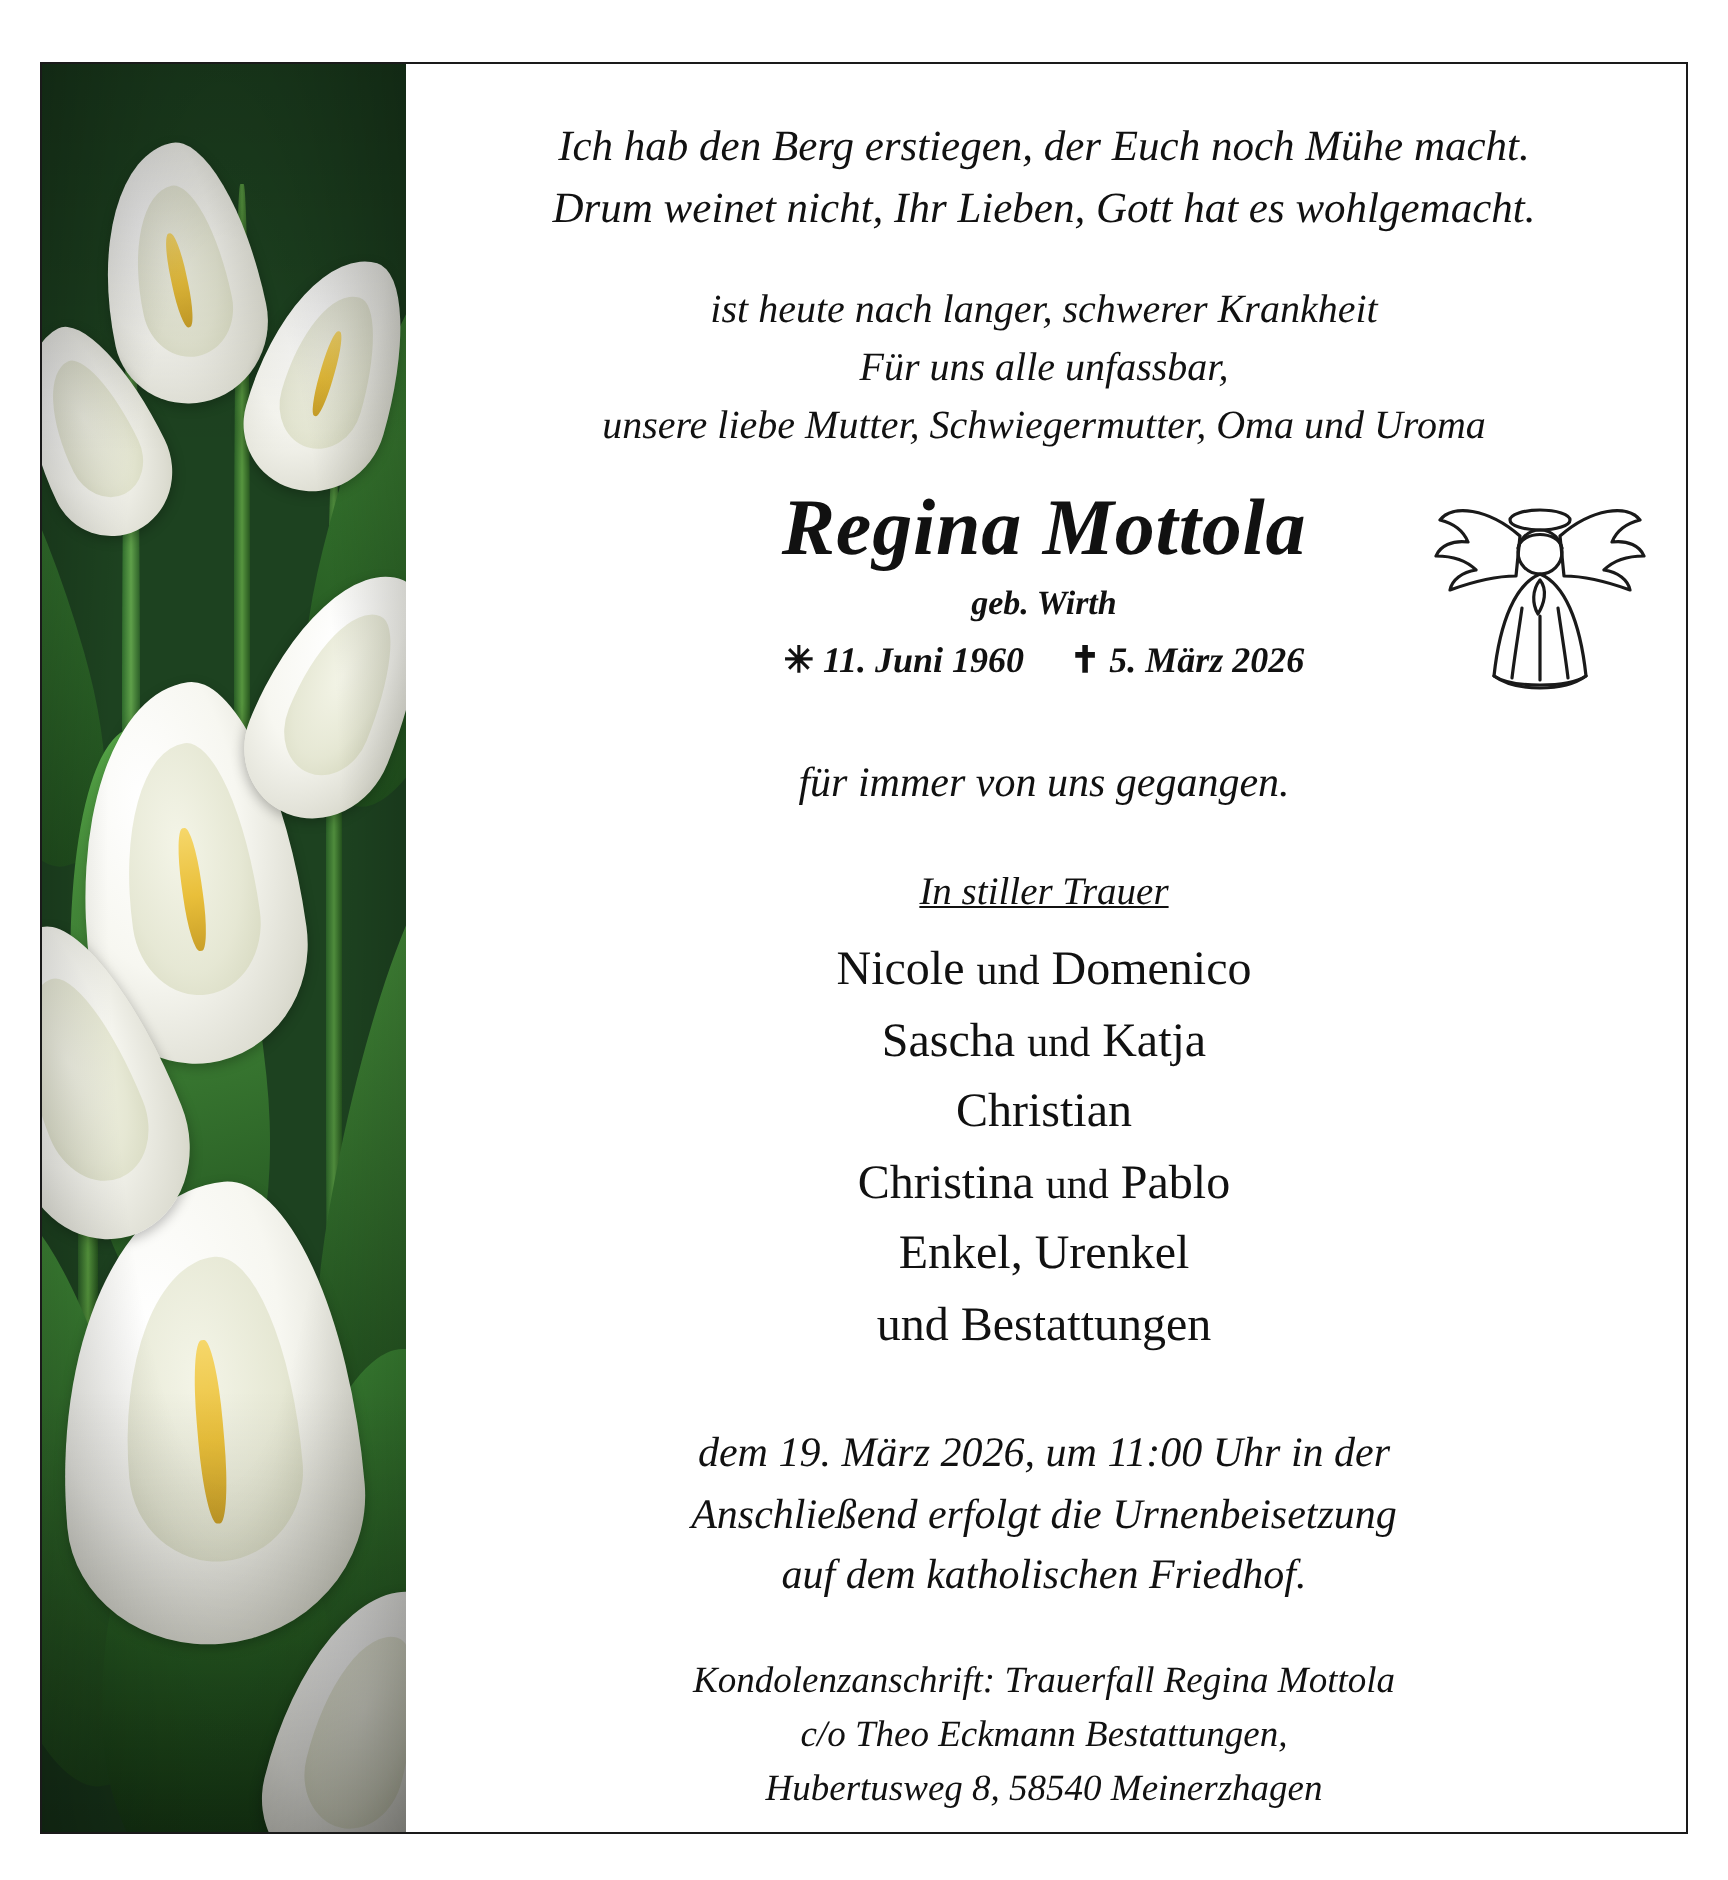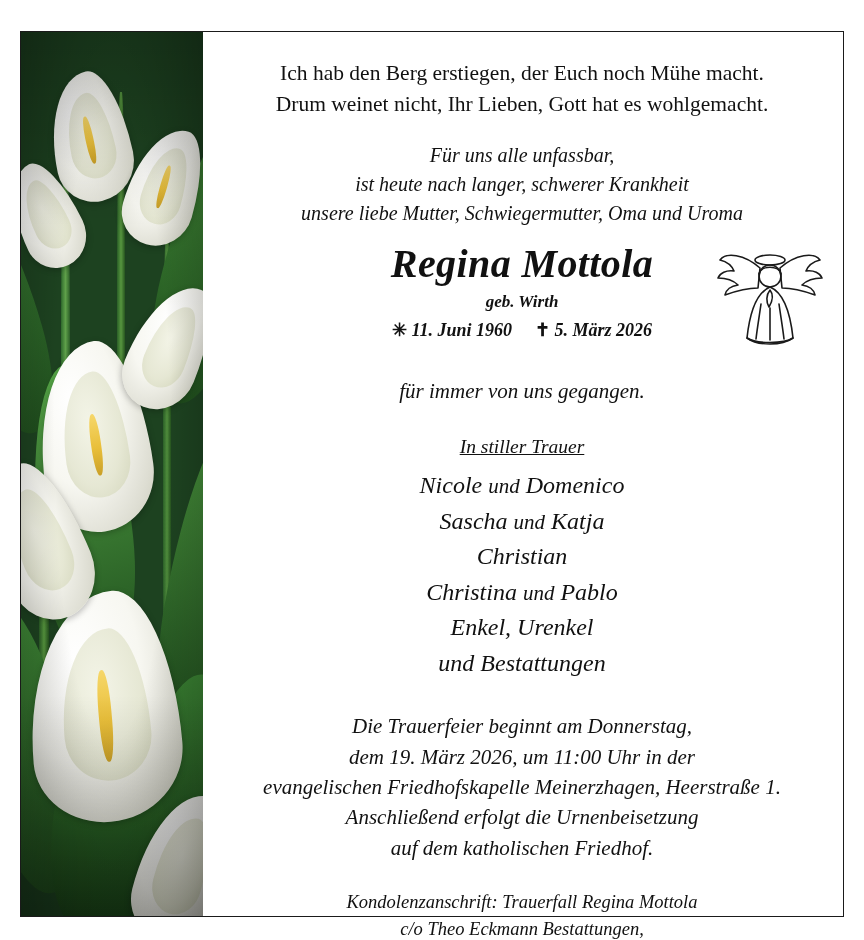--- a/index.html
+++ b/index.html
@@ -112,20 +112,21 @@
     left: 210px;
     top: 42px;
     width: 624px;
     height: 866px;
     text-align: center;
     box-sizing: border-box;
     padding: 0 12px;
   }
 
   .verse {
+    font-style: italic;
     font-size: 21.5px;
     line-height: 1.42;
     margin-top: 16px;
   }
   .intro {
     font-style: italic;
     font-size: 20px;
     line-height: 1.45;
     margin-top: 22px;
   }
@@ -172,21 +173,20 @@
   .mourn-head {
     font-style: italic;
     font-size: 19.5px;
     margin-top: 32px;
     text-decoration: underline;
   }
   .mourners {
     margin-top: 10px;
   }
   .mourner {
-    font-style: italic;
     font-size: 24px;
     line-height: 1.48;
   }
   .mourner .conj {
     font-size: 21px;
   }
 
   .ceremony {
     font-style: italic;
     font-size: 21px;
@@ -265,22 +265,22 @@
 
 
   <div class="content">
 
     <div class="verse">
       <div>Ich hab den Berg erstiegen, der Euch noch Mühe macht.</div>
       <div>Drum weinet nicht, Ihr Lieben, Gott hat es wohlgemacht.</div>
     </div>
 
     <div class="intro">
+      <div>ist heute nach langer, schwerer Krankheit</div>
       <div>Für uns alle unfassbar,</div>
-      <div>ist heute nach langer, schwerer Krankheit</div>
       <div>unsere liebe Mutter, Schwiegermutter, Oma und Uroma</div>
     </div>
 
     <div class="name-row">
       <div class="deceased-name">Regina Mottola</div>
       <div class="maiden">geb. Wirth</div>
       <div class="dates">
         <span class="sym">✳</span>
         <span>11. Juni 1960</span>
         <span class="gap"></span>
@@ -336,23 +336,21 @@
       </div>
       <div class="mourner">
         <span>Enkel, Urenkel</span>
       </div>
       <div class="mourner">
         <span>und Bestattungen</span>
       </div>
     </div>
 
     <div class="ceremony">
-      <div>Die Trauerfeier beginnt am Donnerstag,</div>
       <div>dem 19. März 2026, um 11:00 Uhr in der</div>
-      <div>evangelischen Friedhofskapelle Meinerzhagen, Heerstraße 1.</div>
       <div>Anschließend erfolgt die Urnenbeisetzung</div>
       <div>auf dem katholischen Friedhof.</div>
     </div>
 
     <div class="condolence">
       <div>Kondolenzanschrift: Trauerfall Regina Mottola</div>
       <div>c/o Theo Eckmann Bestattungen,</div>
       <div>Hubertusweg 8, 58540 Meinerzhagen</div>
     </div>
 

